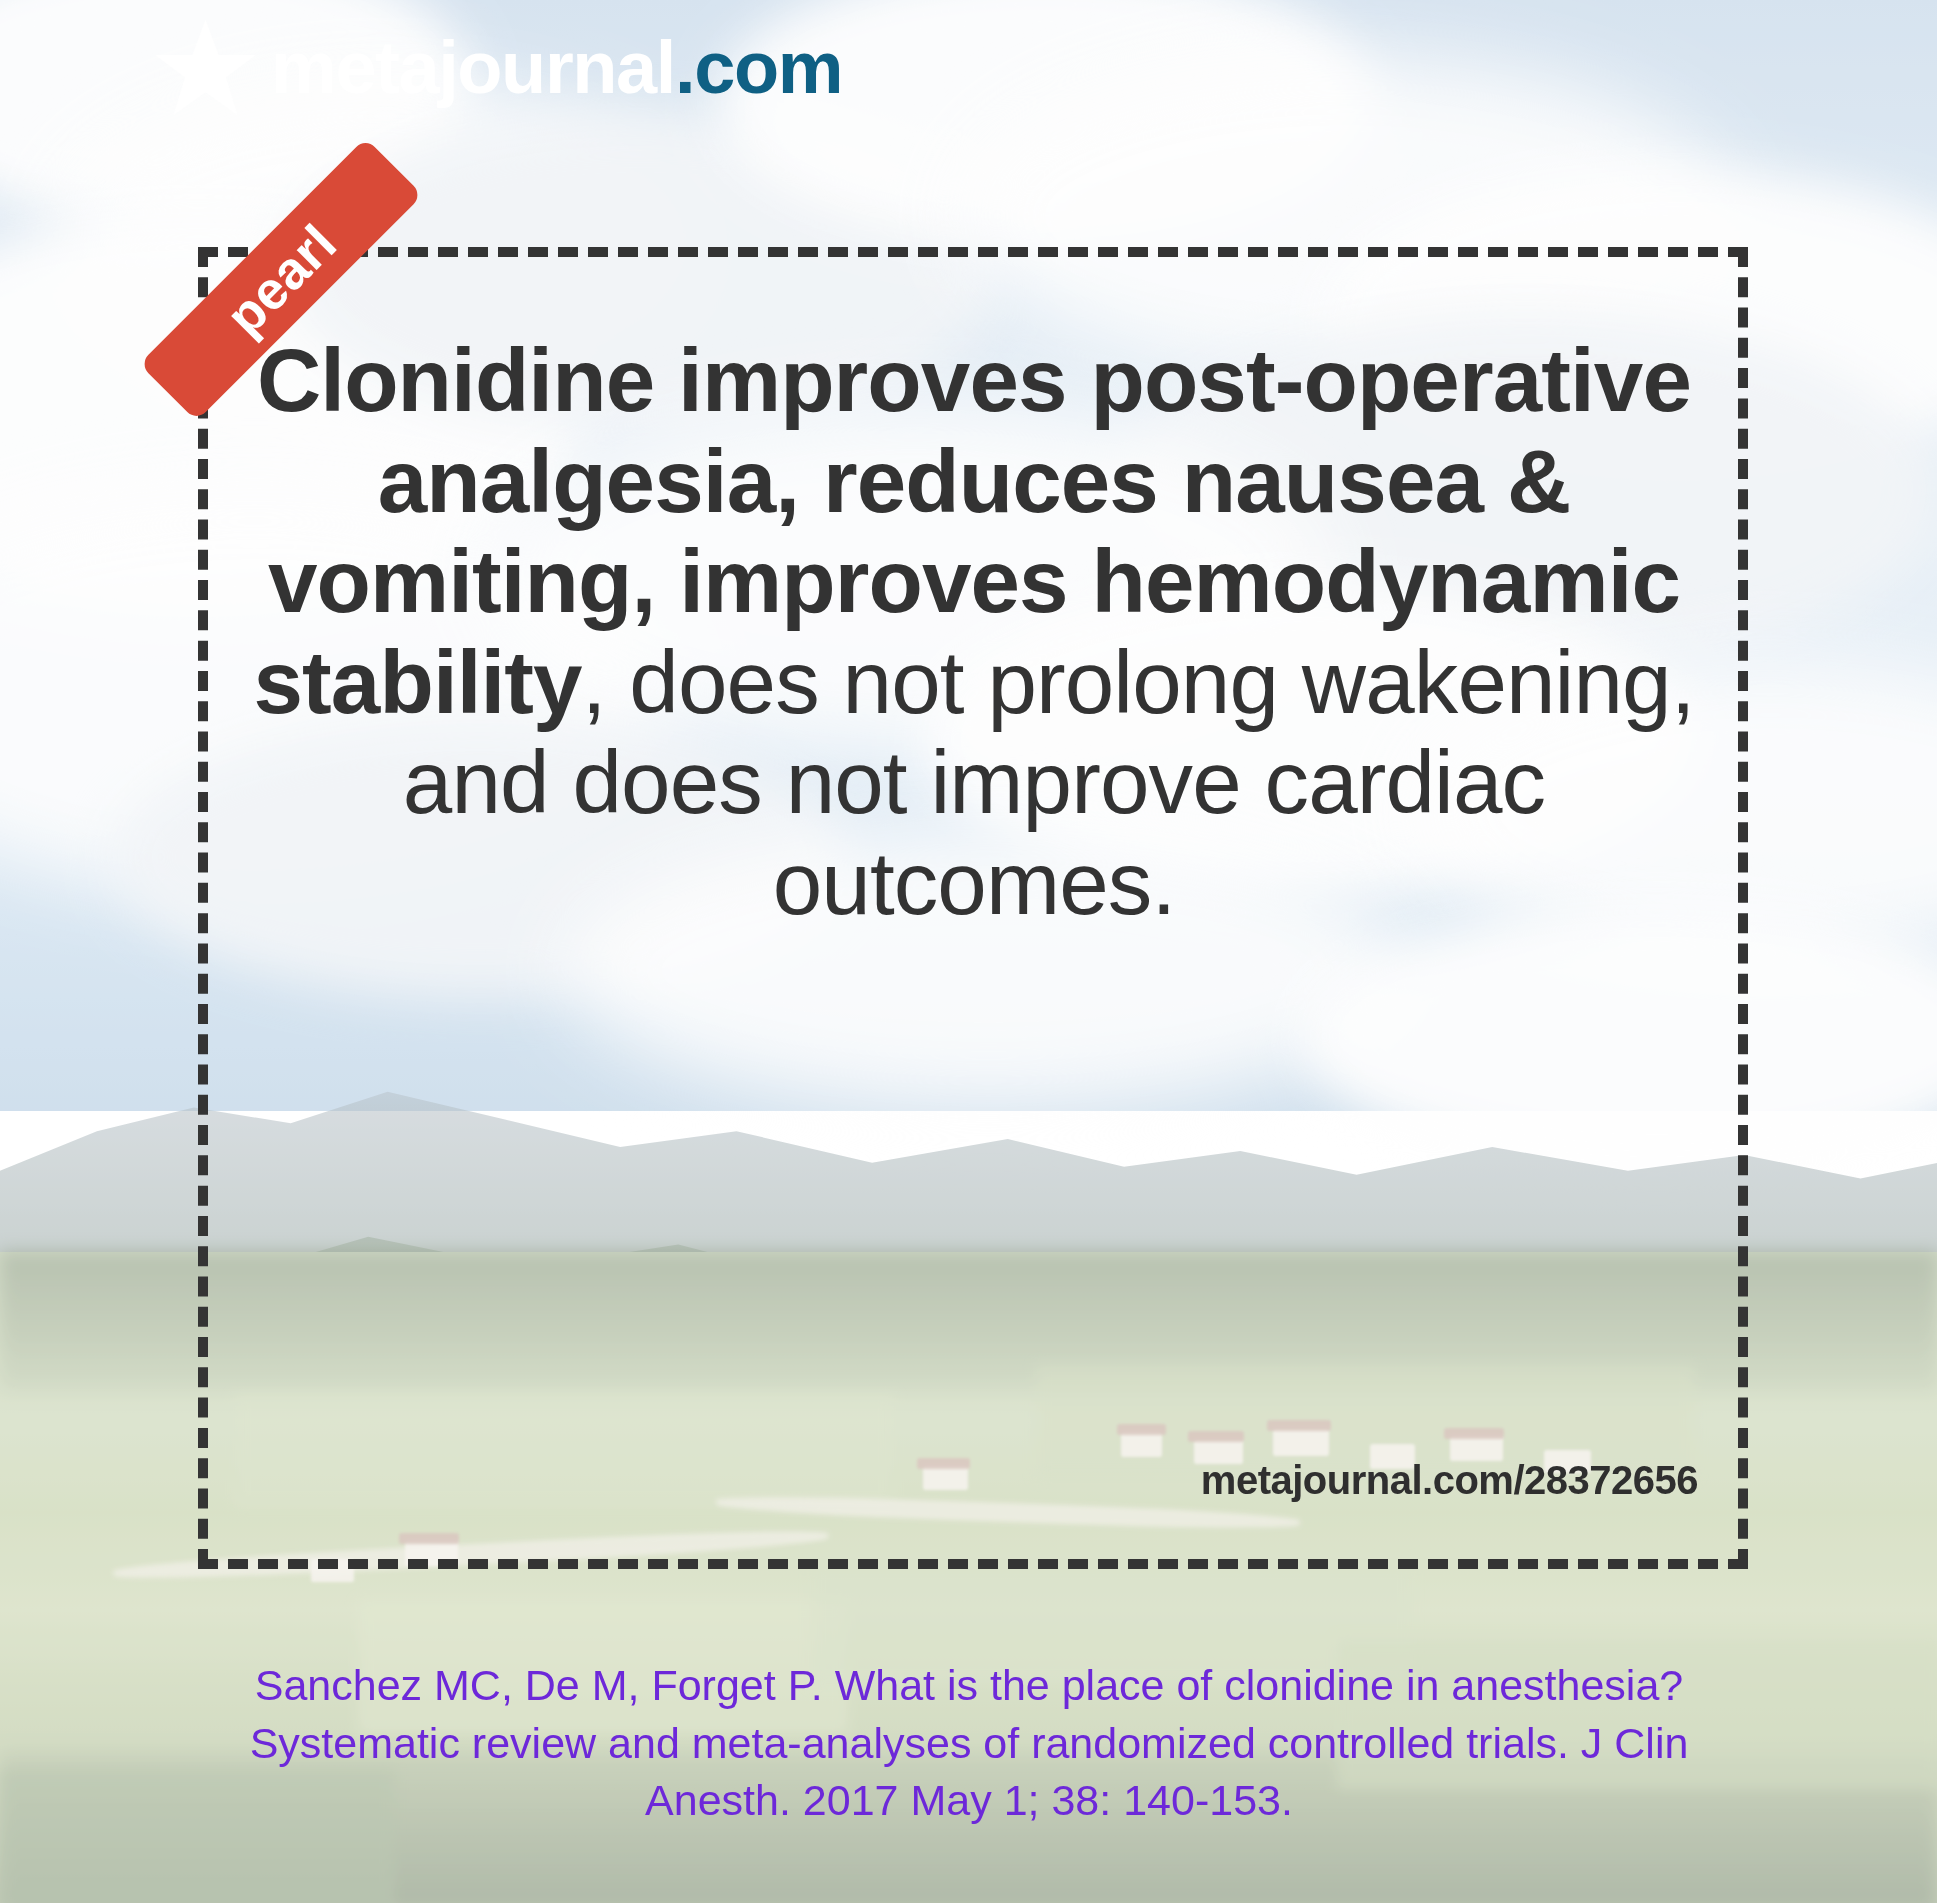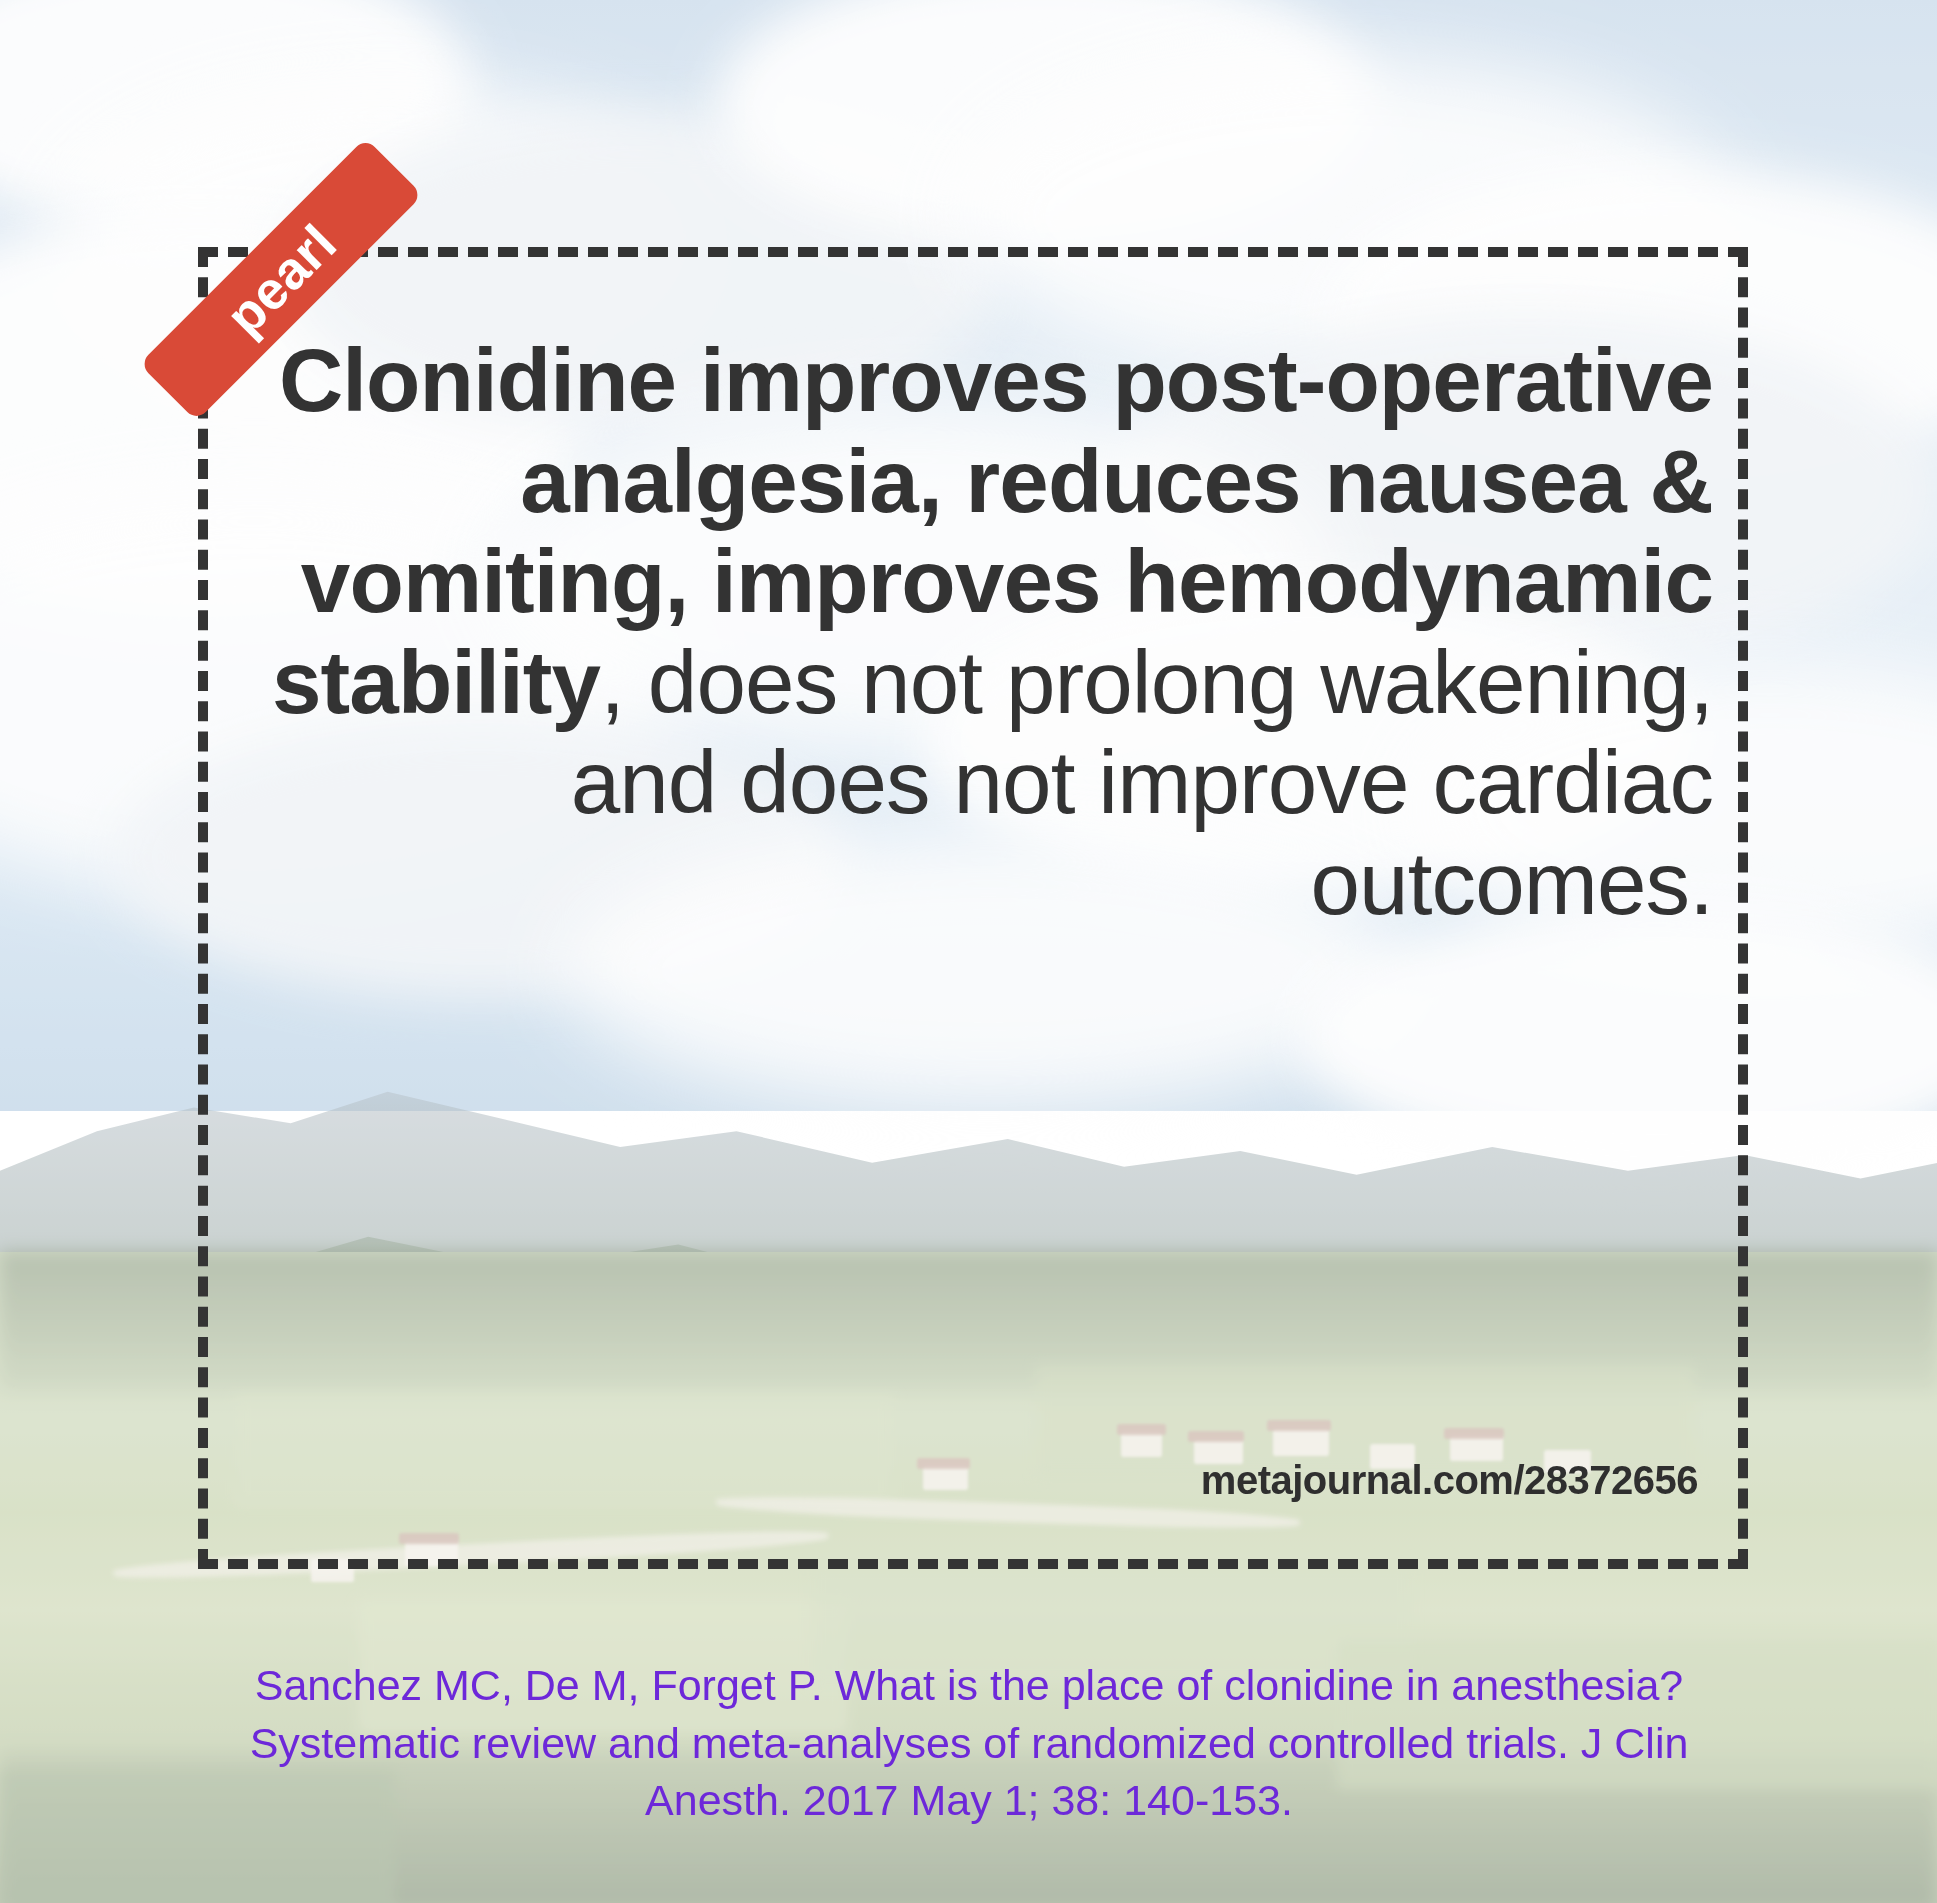--- a/index.html
+++ b/index.html
@@ -176,21 +176,21 @@
     letter-spacing: 0.5px;
     line-height: 1;
   }
 
   
   .headline {
     position: absolute;
     left: 235px;
     top: 330px;
     width: 1478px;
-    text-align: right;
+    text-align: center;
     color: #333333;
     font-size: 89px;
     line-height: 1.13;
     z-index: 5;
     letter-spacing: -0.9px;
   }
   .headline .bold { font-weight: bold; }
   .headline .reg  { font-weight: normal; }
 
   
@@ -272,20 +272,28 @@
     <div class="village" style="left:923px;  top:1465px; width:45px; height:24.5px;"></div>
     <div class="village roof" style="left:917px;  top:1458px; width:53px; height:11.3px;"></div>
     <div class="village" style="left:405px;  top:1540px; width:53px; height:26px;"></div>
     <div class="village roof" style="left:399px;  top:1533px; width:60px; height:11.3px;"></div>
     <div class="village" style="left:311px;  top:1559px; width:43px; height:22.6px;"></div>
 
     <div class="bg-wash"></div>
     <div class="bg-wash-bottom"></div>
   </div>
 
+  <div class="logo">
+    <svg class="star-icon" viewBox="0 0 100 96" aria-hidden="true">
+      <polygon points="50,2 62.5,35.5 98,35.5 69.5,57 80.5,93 50,71 19.5,93 30.5,57 2,35.5 37.5,35.5" fill="#ffffff"></polygon>
+    </svg>
+    <div class="logo-text">
+      <span class="logo-main">metajournal</span><span class="logo-tld">.com</span>
+    </div>
+  </div>
 
   <div class="dashed-box"></div>
 
   <div class="ribbon">
     <span class="ribbon-label">pearl</span>
   </div>
 
   <div class="headline">
     <span class="bold">Clonidine improves post-operative analgesia, reduces nausea &amp; vomiting, improves hemodynamic stability</span><span class="reg">, does not prolong wakening, and does not improve cardiac outcomes.</span>
   </div>

